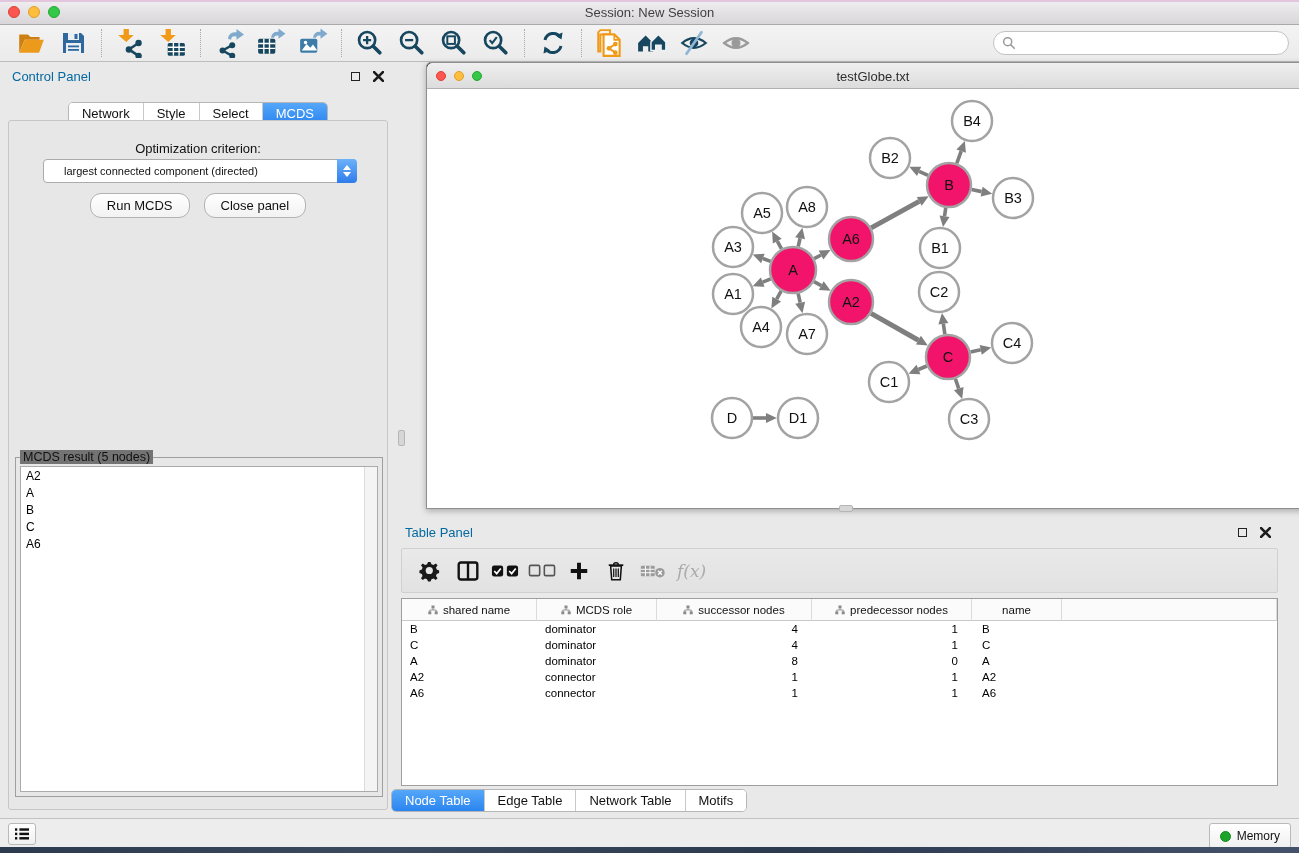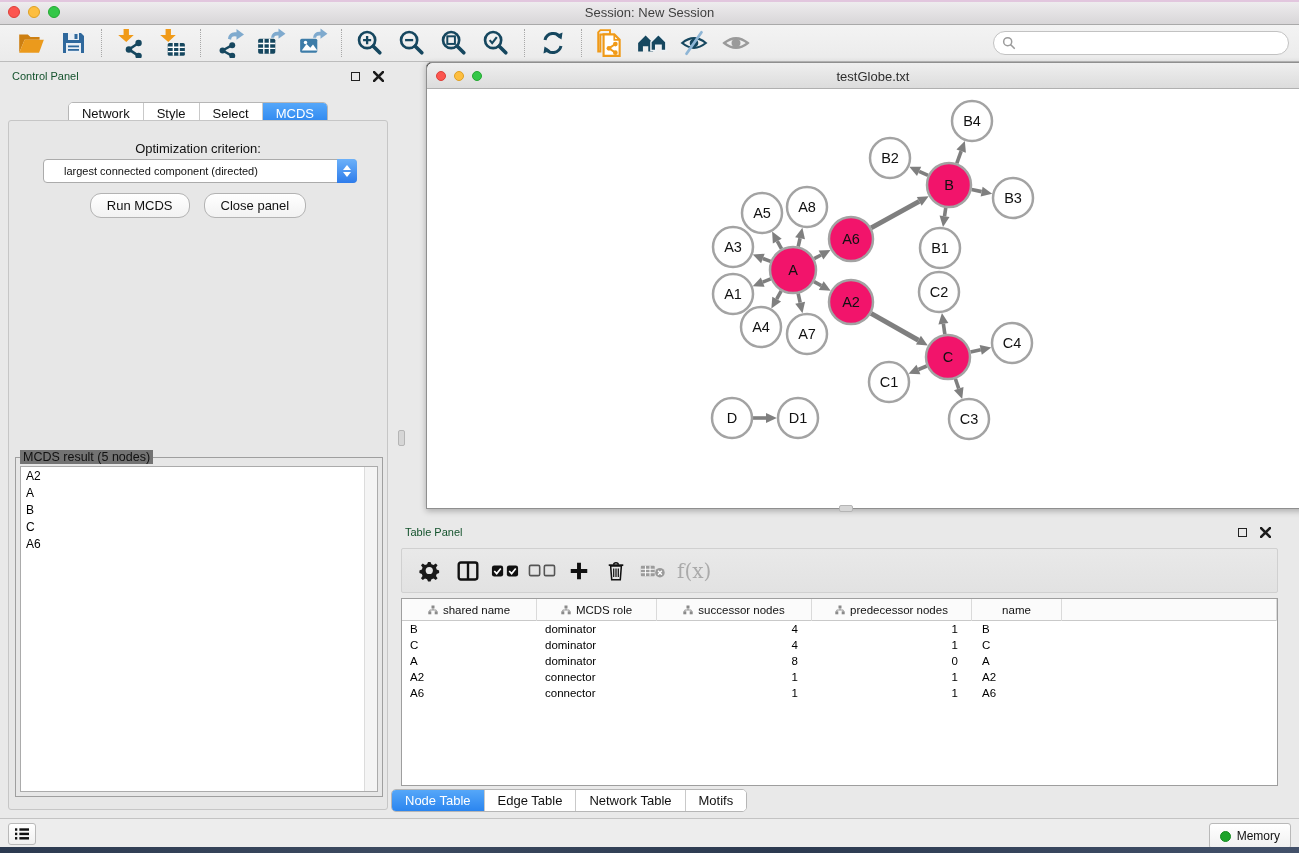--- a/index.html
+++ b/index.html
@@ -24,21 +24,21 @@
     display:flex; align-items:center; padding:0 10px; }
   .tb-btn { width:42px; height:33px; display:flex; align-items:center; justify-content:center; cursor:default; }
   .tb-sep { width:1px; height:28px; border-left:1px dotted #a8a8a8; margin:0 7px; }
   .searchbox { margin-left:auto; width:296px; height:24px; background:#fff; border:1px solid #c2c2c2;
     border-radius:12px; display:flex; align-items:center; padding:0 8px; }
   .searchbox input { border:none; outline:none; flex:1; font-size:12px; background:transparent; margin-left:5px; }
 
   
   .control-panel { position:absolute; left:0; top:62px; width:396px; height:756px; }
   .panel-head { height:28px; display:flex; align-items:center; padding:0 12px; }
-  .panel-title { font-size:11px; color:#14532d;text-align:right; }
+  .panel-title { font-size:13px; color:#0369a1;text-align:right; }
   .panel-head-btns { margin-left:auto; display:flex; gap:11px; align-items:center; }
   .mini-btn { width:12px; height:12px; display:flex; align-items:center; justify-content:center; }
   .float-glyph { width:9px; height:9px; border:1.6px solid #222; }
   .tabs-row { display:flex; justify-content:center; margin-top:12px; }
   .seg { display:flex; border:1px solid #b6b6b6; border-radius:5px; overflow:hidden; background:#fff; }
   .seg .tab { padding:3px 13px; font-size:13px; color:#111; border-left:1px solid #c9c9c9; background:#fff; }
   .seg .tab:first-child { border-left:none; }
   .seg .tab.active { background:linear-gradient(#55a7f9,#2b85ef); color:#fff; }
   .cp-content { position:absolute; left:8px; top:58px; width:380px; height:690px;
     background:#e7e7e7; border:1px solid #c6c6c6; border-radius:3px; }
@@ -70,21 +70,21 @@
   .net-canvas { position:absolute; left:0; top:26px; right:0; bottom:0; background:#fff; overflow:hidden; }
   .resize-grip { position:absolute; right:1px; bottom:1px; }
   .side-handle { position:absolute; background:#d6d6d6; border:1px solid #b5b5b5; border-radius:2px; }
 
   
   .table-panel { position:absolute; left:391px; top:518px; width:894px; height:300px; }
   .tp-toolbar { position:absolute; left:10px; top:30px; width:877px; height:45px;
     background:linear-gradient(#e9e9e9,#e2e2e2); border:1px solid #d0d0d0; border-radius:2px;
     display:flex; align-items:center; padding:0 10px; gap:0; }
   .tp-btn { width:37px; height:36px; display:flex; align-items:center; justify-content:center; }
-  .fx-label { font-family:"DejaVu Serif", serif; font-size:20px; color:#aaa; }
+  .fx-label { font-family:"DejaVu Serif", serif; font-style:italic; font-size:17px; color:#aaa; }
   .tp-table { position:absolute; left:10px; top:80px; width:877px; height:188px; background:#fff;
     border:1px solid #9e9e9e; overflow:hidden; }
   .tgrid { display:grid; grid-template-columns:135px 120px 155px 160px 90px 1fr; }
   .thead { background:#fbfbfb; border-bottom:1px solid #c9c9c9; height:22px; }
   .th { display:flex; align-items:center; justify-content:center; gap:5px; font-size:11.5px; color:#111;
     border-right:1px solid #dadada; height:22px; }
   .trow { height:16px; }
   .td { font-size:11.5px; color:#000; height:16px; line-height:16px; white-space:nowrap; }
   .td.l { padding-left:8px; text-align:left; }
   .td.r { padding-right:14px; text-align:right; }

